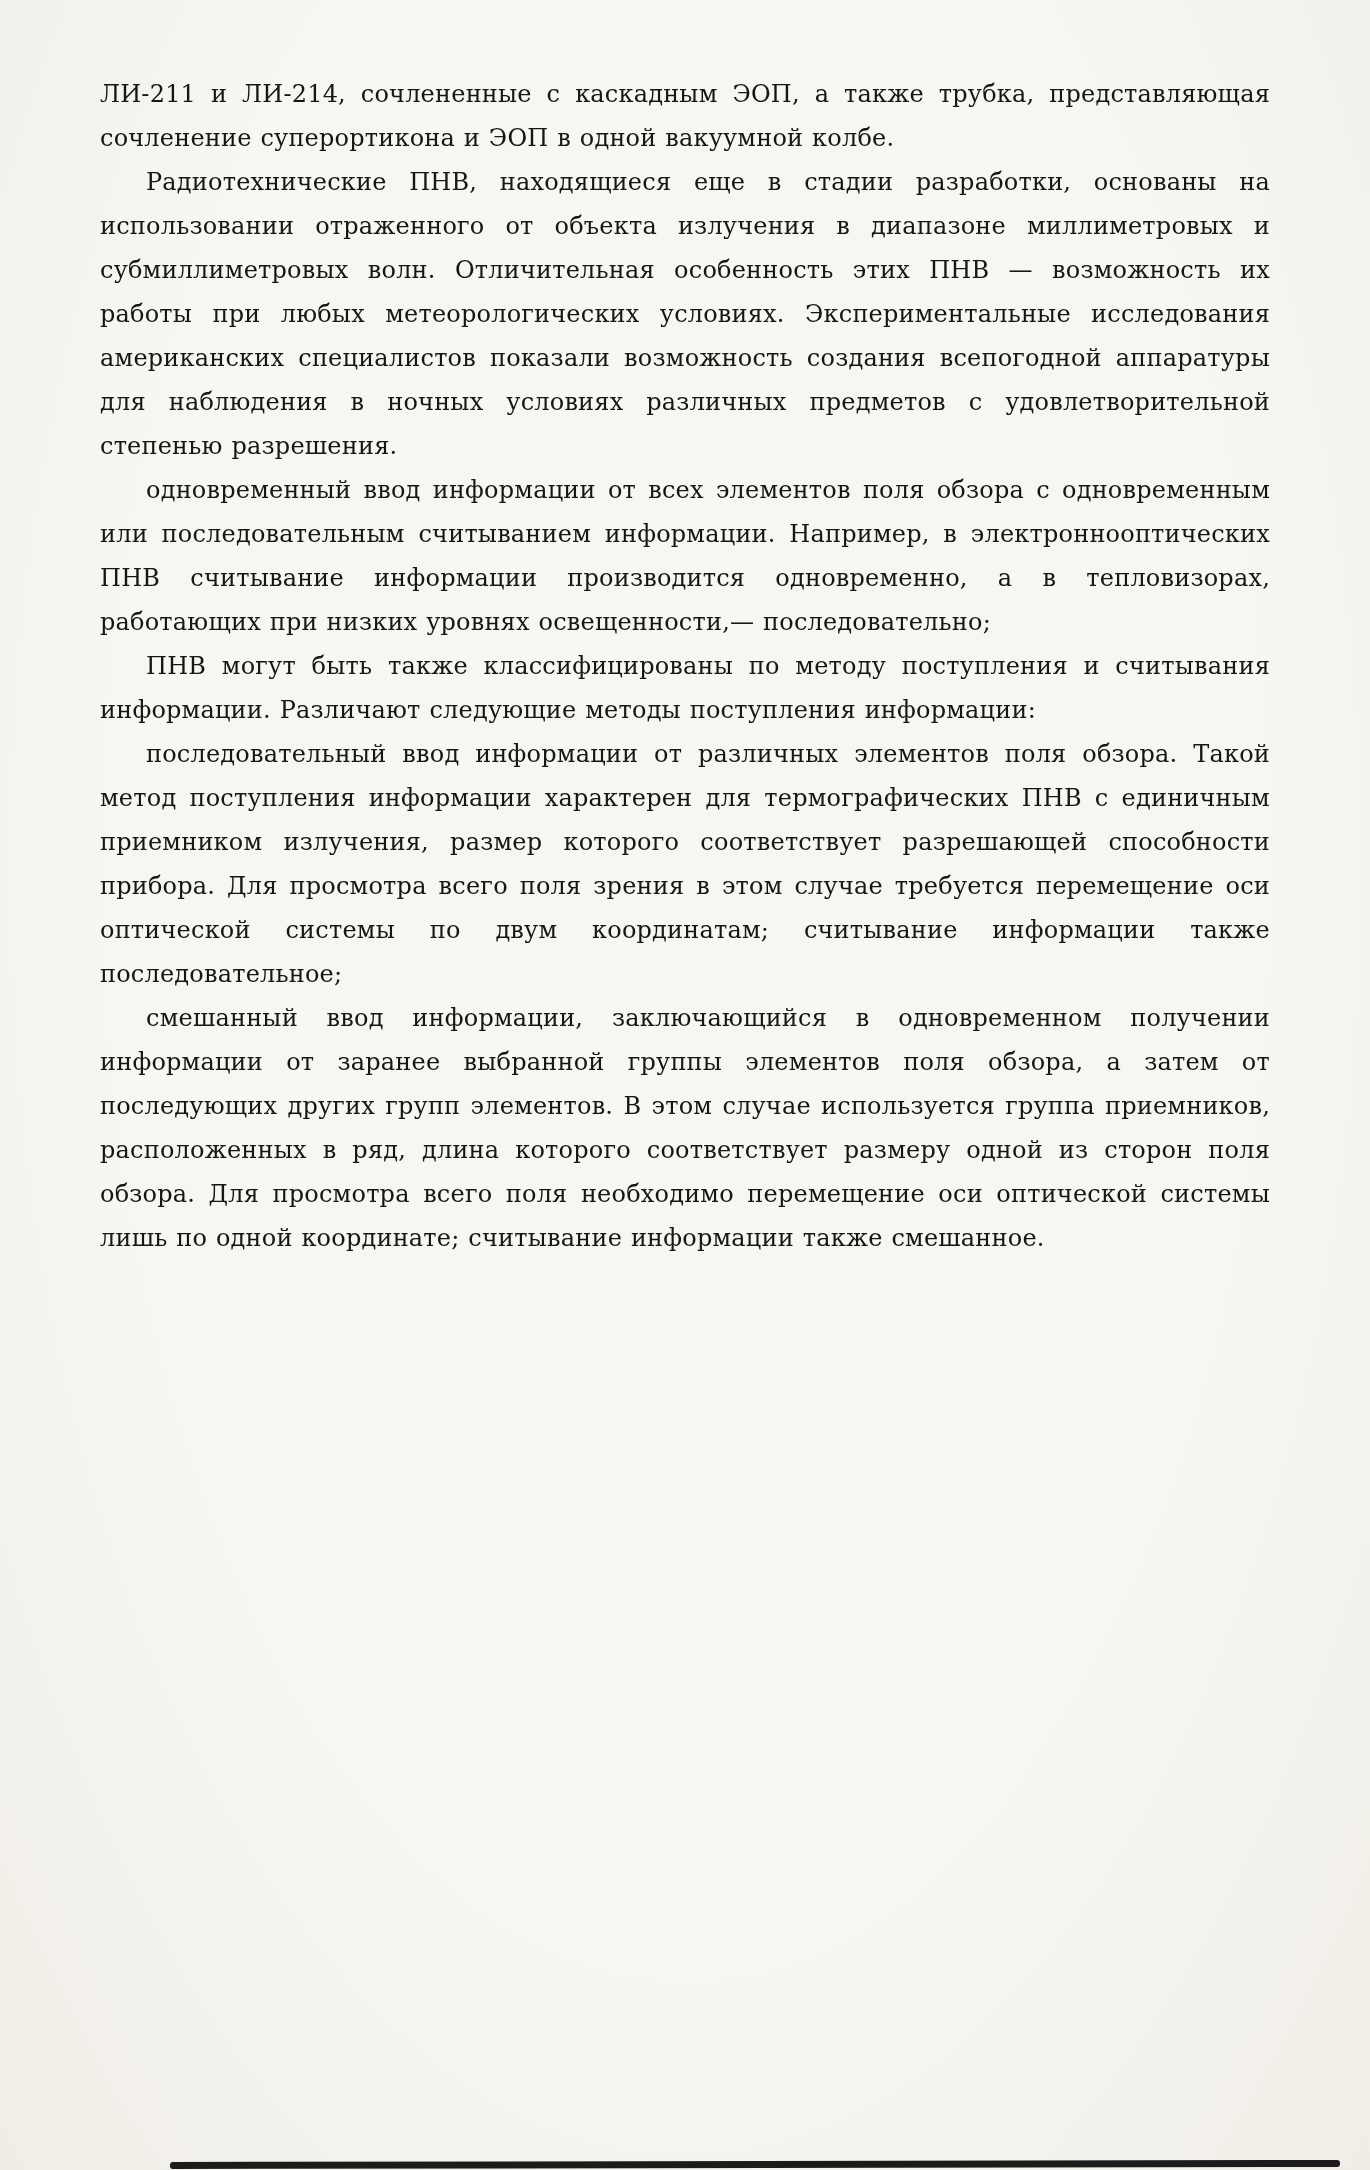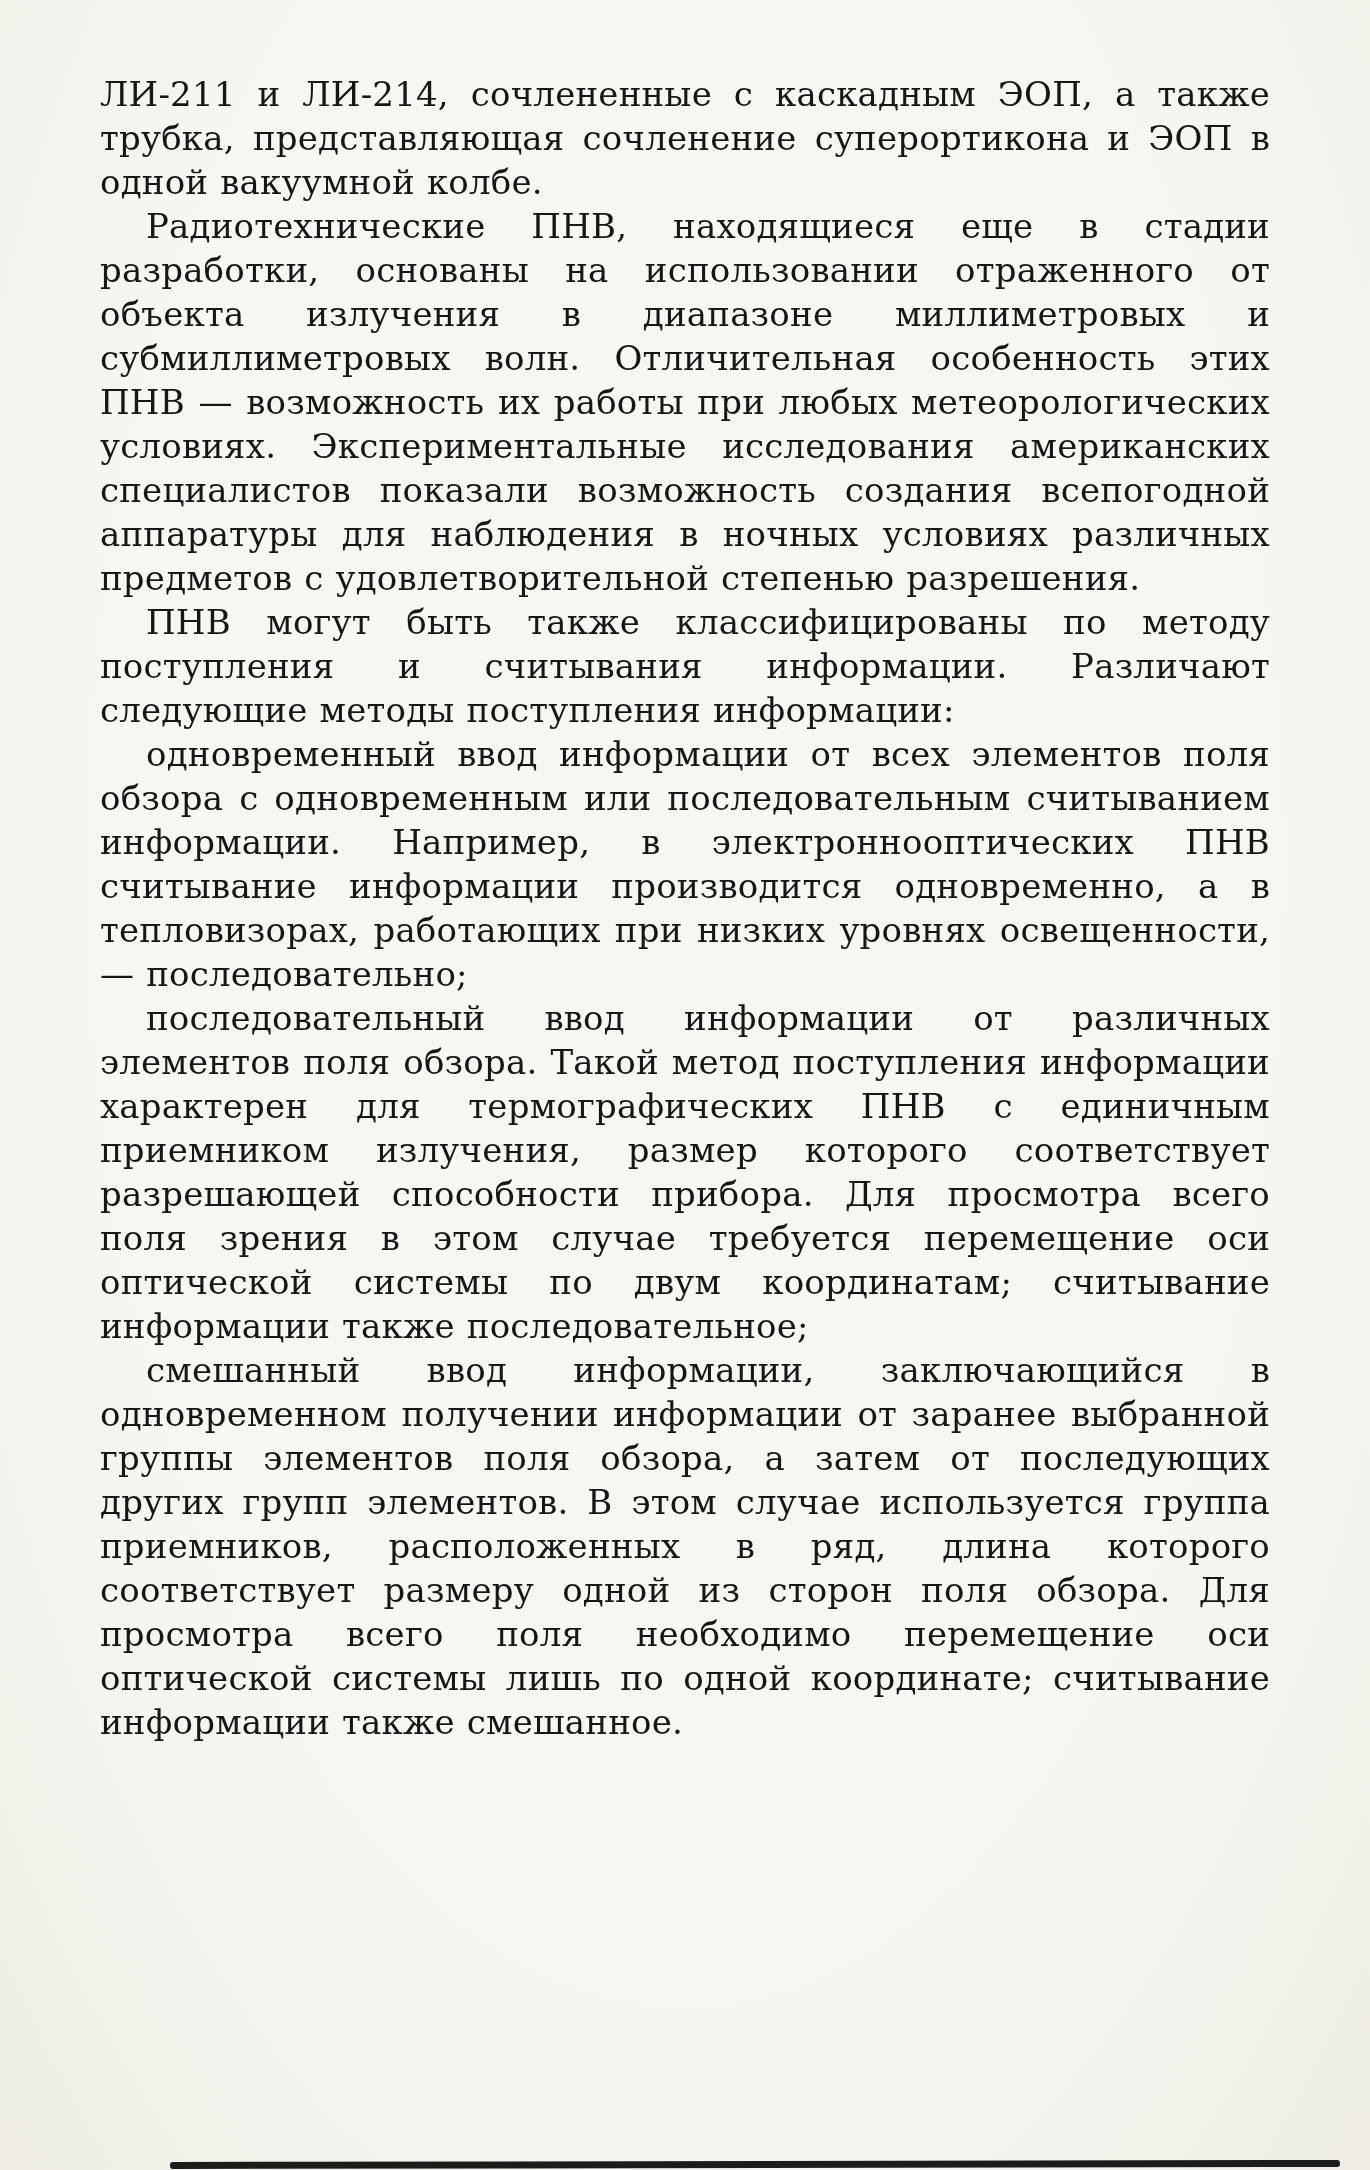--- a/index.html
+++ b/index.html
@@ -18,21 +18,21 @@
     padding: 72px 100px 0 100px;
     overflow: hidden;
     font-family: "DejaVu Serif", "Liberation Serif", serif;
     color: #161616;
   }
   .text-block {
     width: 1170px;
   }
   .text-block p {
     margin: 0;
-    font-size: 34px;
+    font-size: 24px;
     line-height: 44px;
     text-align: justify;
     letter-spacing: 0.2px;
     word-spacing: 1px;
     hyphens: auto;
     -webkit-hyphens: auto;
   }
   .text-block p.indent {
     text-indent: 46px;
   }
@@ -47,19 +47,19 @@
     transform: rotate(-0.1deg);
   }
 </style>
 </head>
 <body>
 
 <div class="page">
   <div class="text-block">
     <p>ЛИ-211 и ЛИ-214, сочлененные с каскадным ЭОП, а также трубка, представляющая сочленение суперортикона и ЭОП в одной вакуумной колбе.</p>
     <p class="indent">Радиотехнические ПНВ, находящиеся еще в стадии разработки, основаны на использовании отраженного от объекта излучения в диапазоне миллиметровых и субмиллиметровых волн. Отличительная особенность этих ПНВ — возможность их работы при любых метеорологических условиях. Экспериментальные исследования американских специалистов показали возможность создания всепогодной аппаратуры для наблюдения в ночных условиях различных предметов с удовлетворительной степенью разрешения.</p>
+    <p class="indent">одновременный ввод информации от всех элементов поля обзора с одновременным или последовательным считыванием информации. Например, в электроннооптических ПНВ считывание информации производится одновременно, а в тепловизорах, работающих при низких уровнях освещенности,— последовательно;</p>
     <p class="indent">ПНВ могут быть также классифицированы по методу поступления и считывания информации. Различают следующие методы поступления информации:</p>
-    <p class="indent">одновременный ввод информации от всех элементов поля обзора с одновременным или последовательным считыванием информации. Например, в электроннооптических ПНВ считывание информации производится одновременно, а в тепловизорах, работающих при низких уровнях освещенности,— последовательно;</p>
     <p class="indent">последовательный ввод информации от различных элементов поля обзора. Такой метод поступления информации характерен для термографических ПНВ с единичным приемником излучения, размер которого соответствует разрешающей способности прибора. Для просмотра всего поля зрения в этом случае требуется перемещение оси оптической системы по двум координатам; считывание информации также последовательное;</p>
     <p class="indent">смешанный ввод информации, заключающийся в одновременном получении информации от заранее выбранной группы элементов поля обзора, а затем от последующих других групп элементов. В этом случае используется группа приемников, расположенных в ряд, длина которого соответствует размеру одной из сторон поля обзора. Для просмотра всего поля необходимо перемещение оси оптической системы лишь по одной координате; считывание информации также смешанное.</p>
   </div>
   <div class="scan-artifact-bottom"></div>
 </div>
 
 </body></html>

